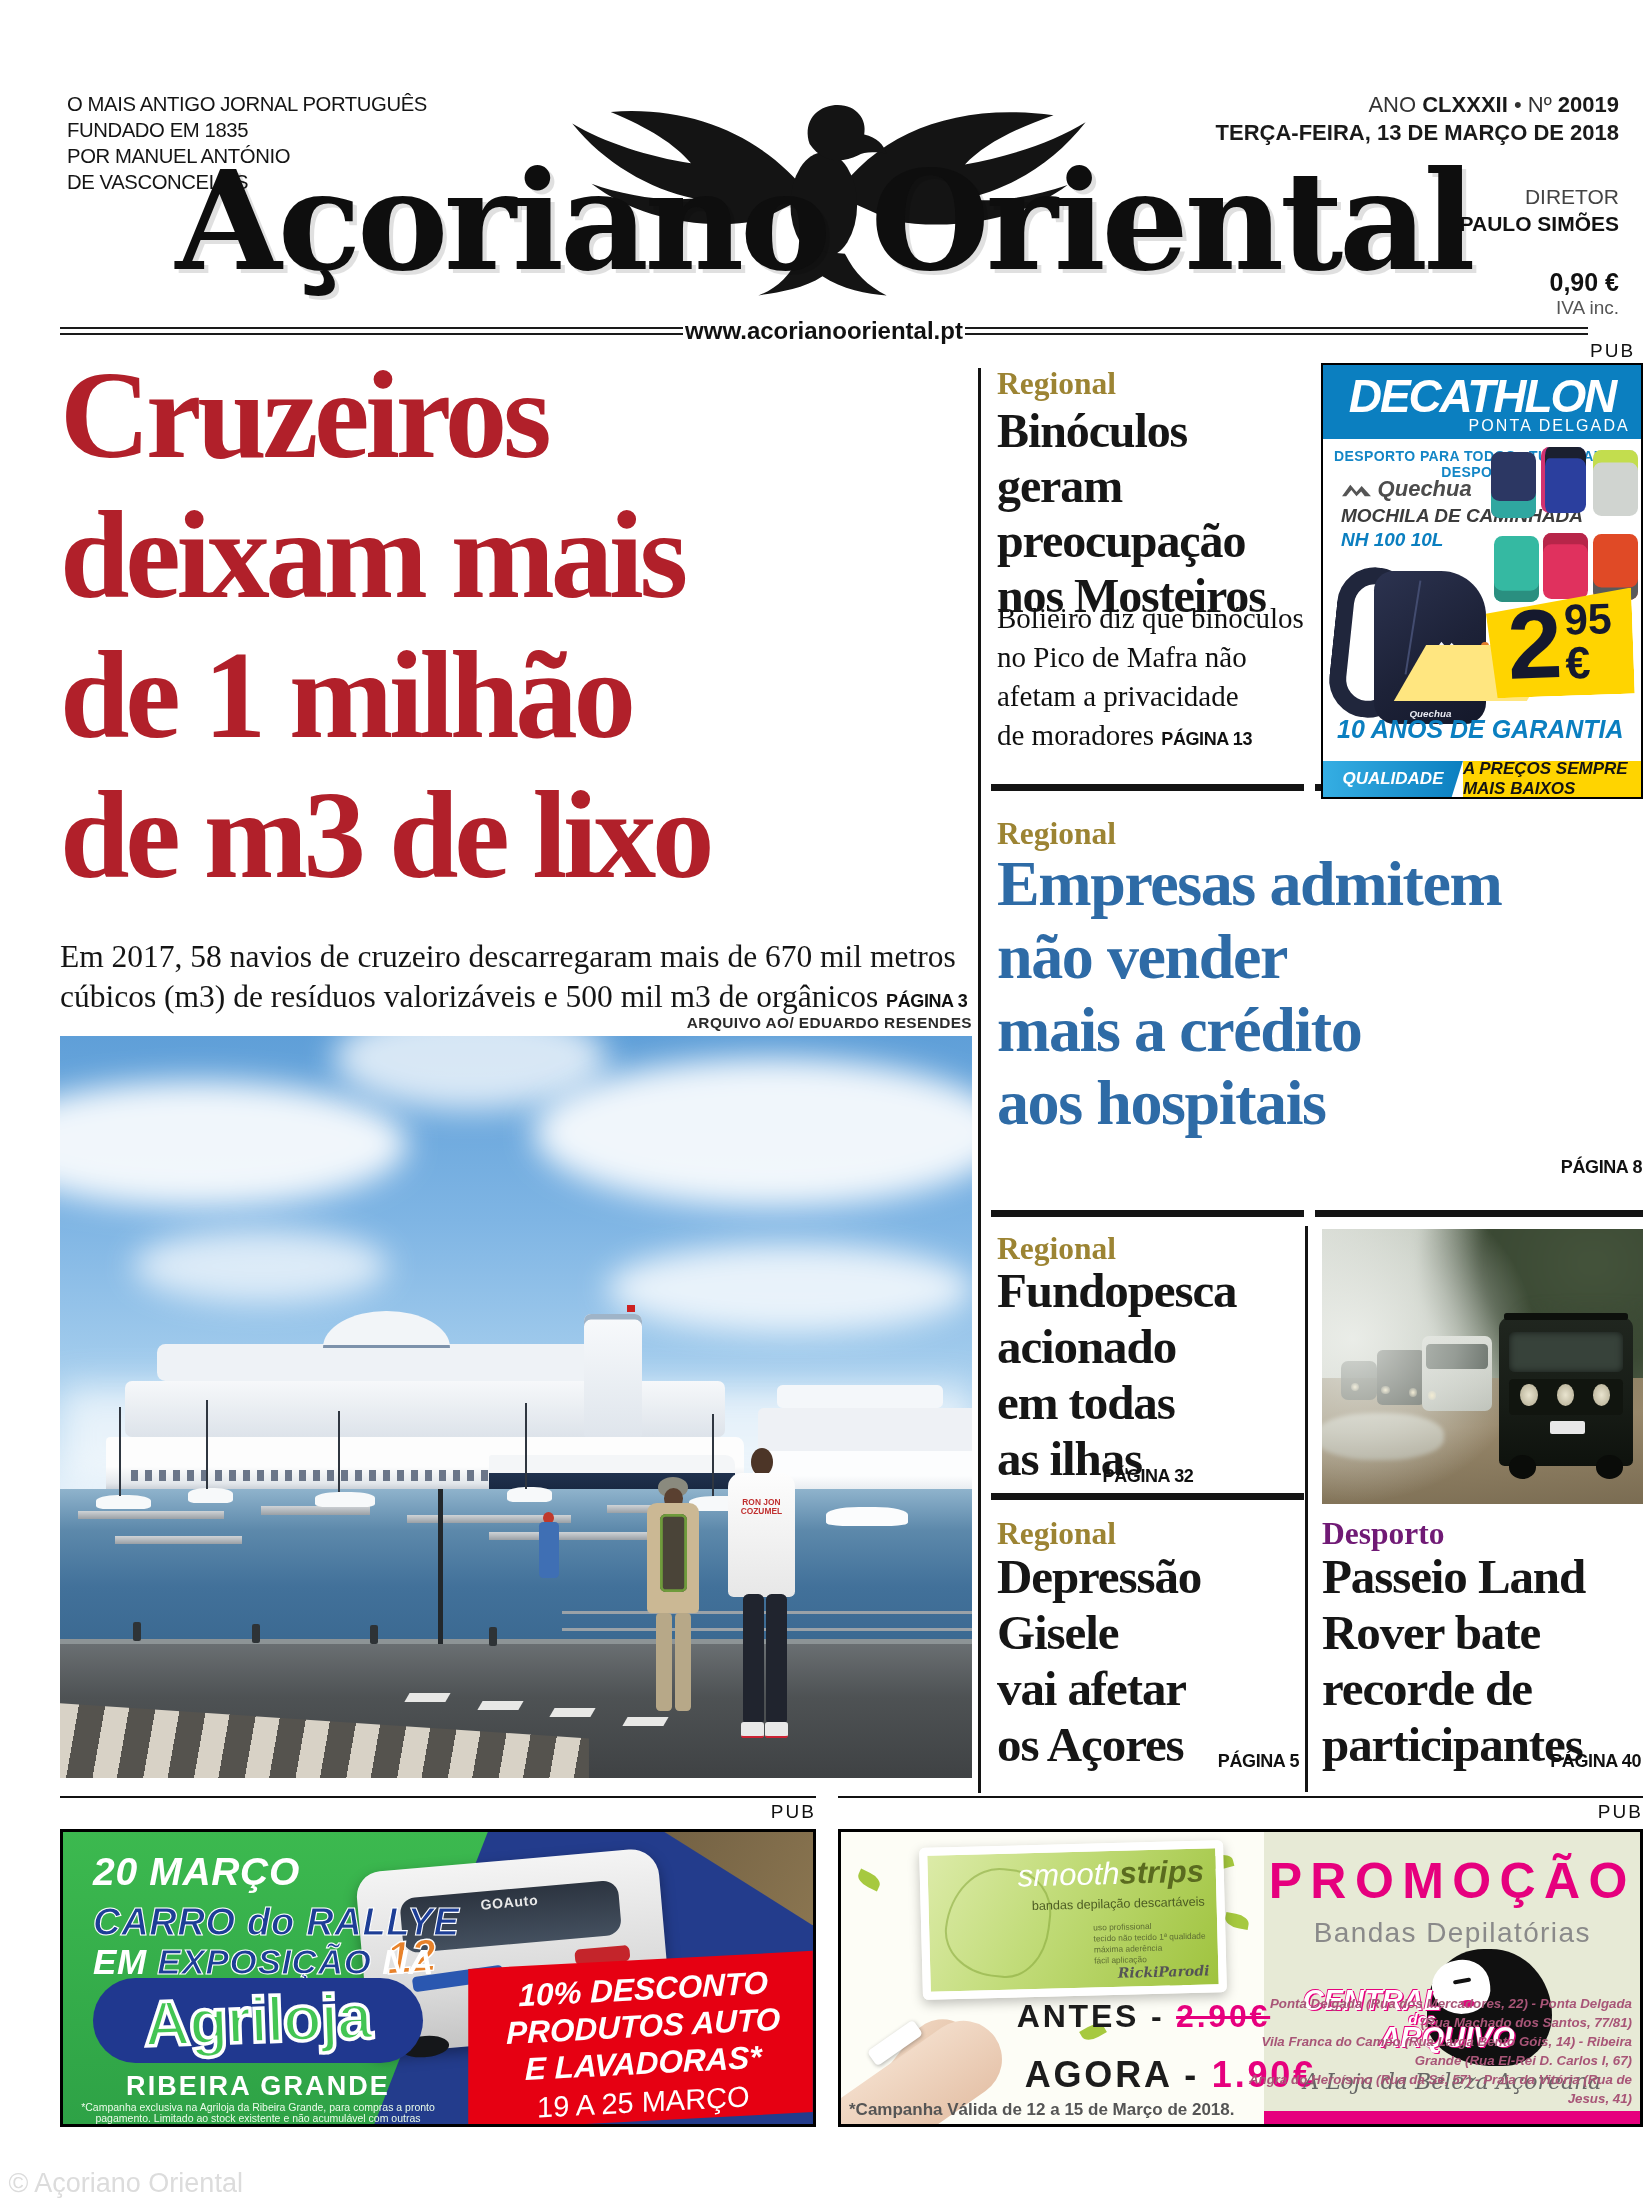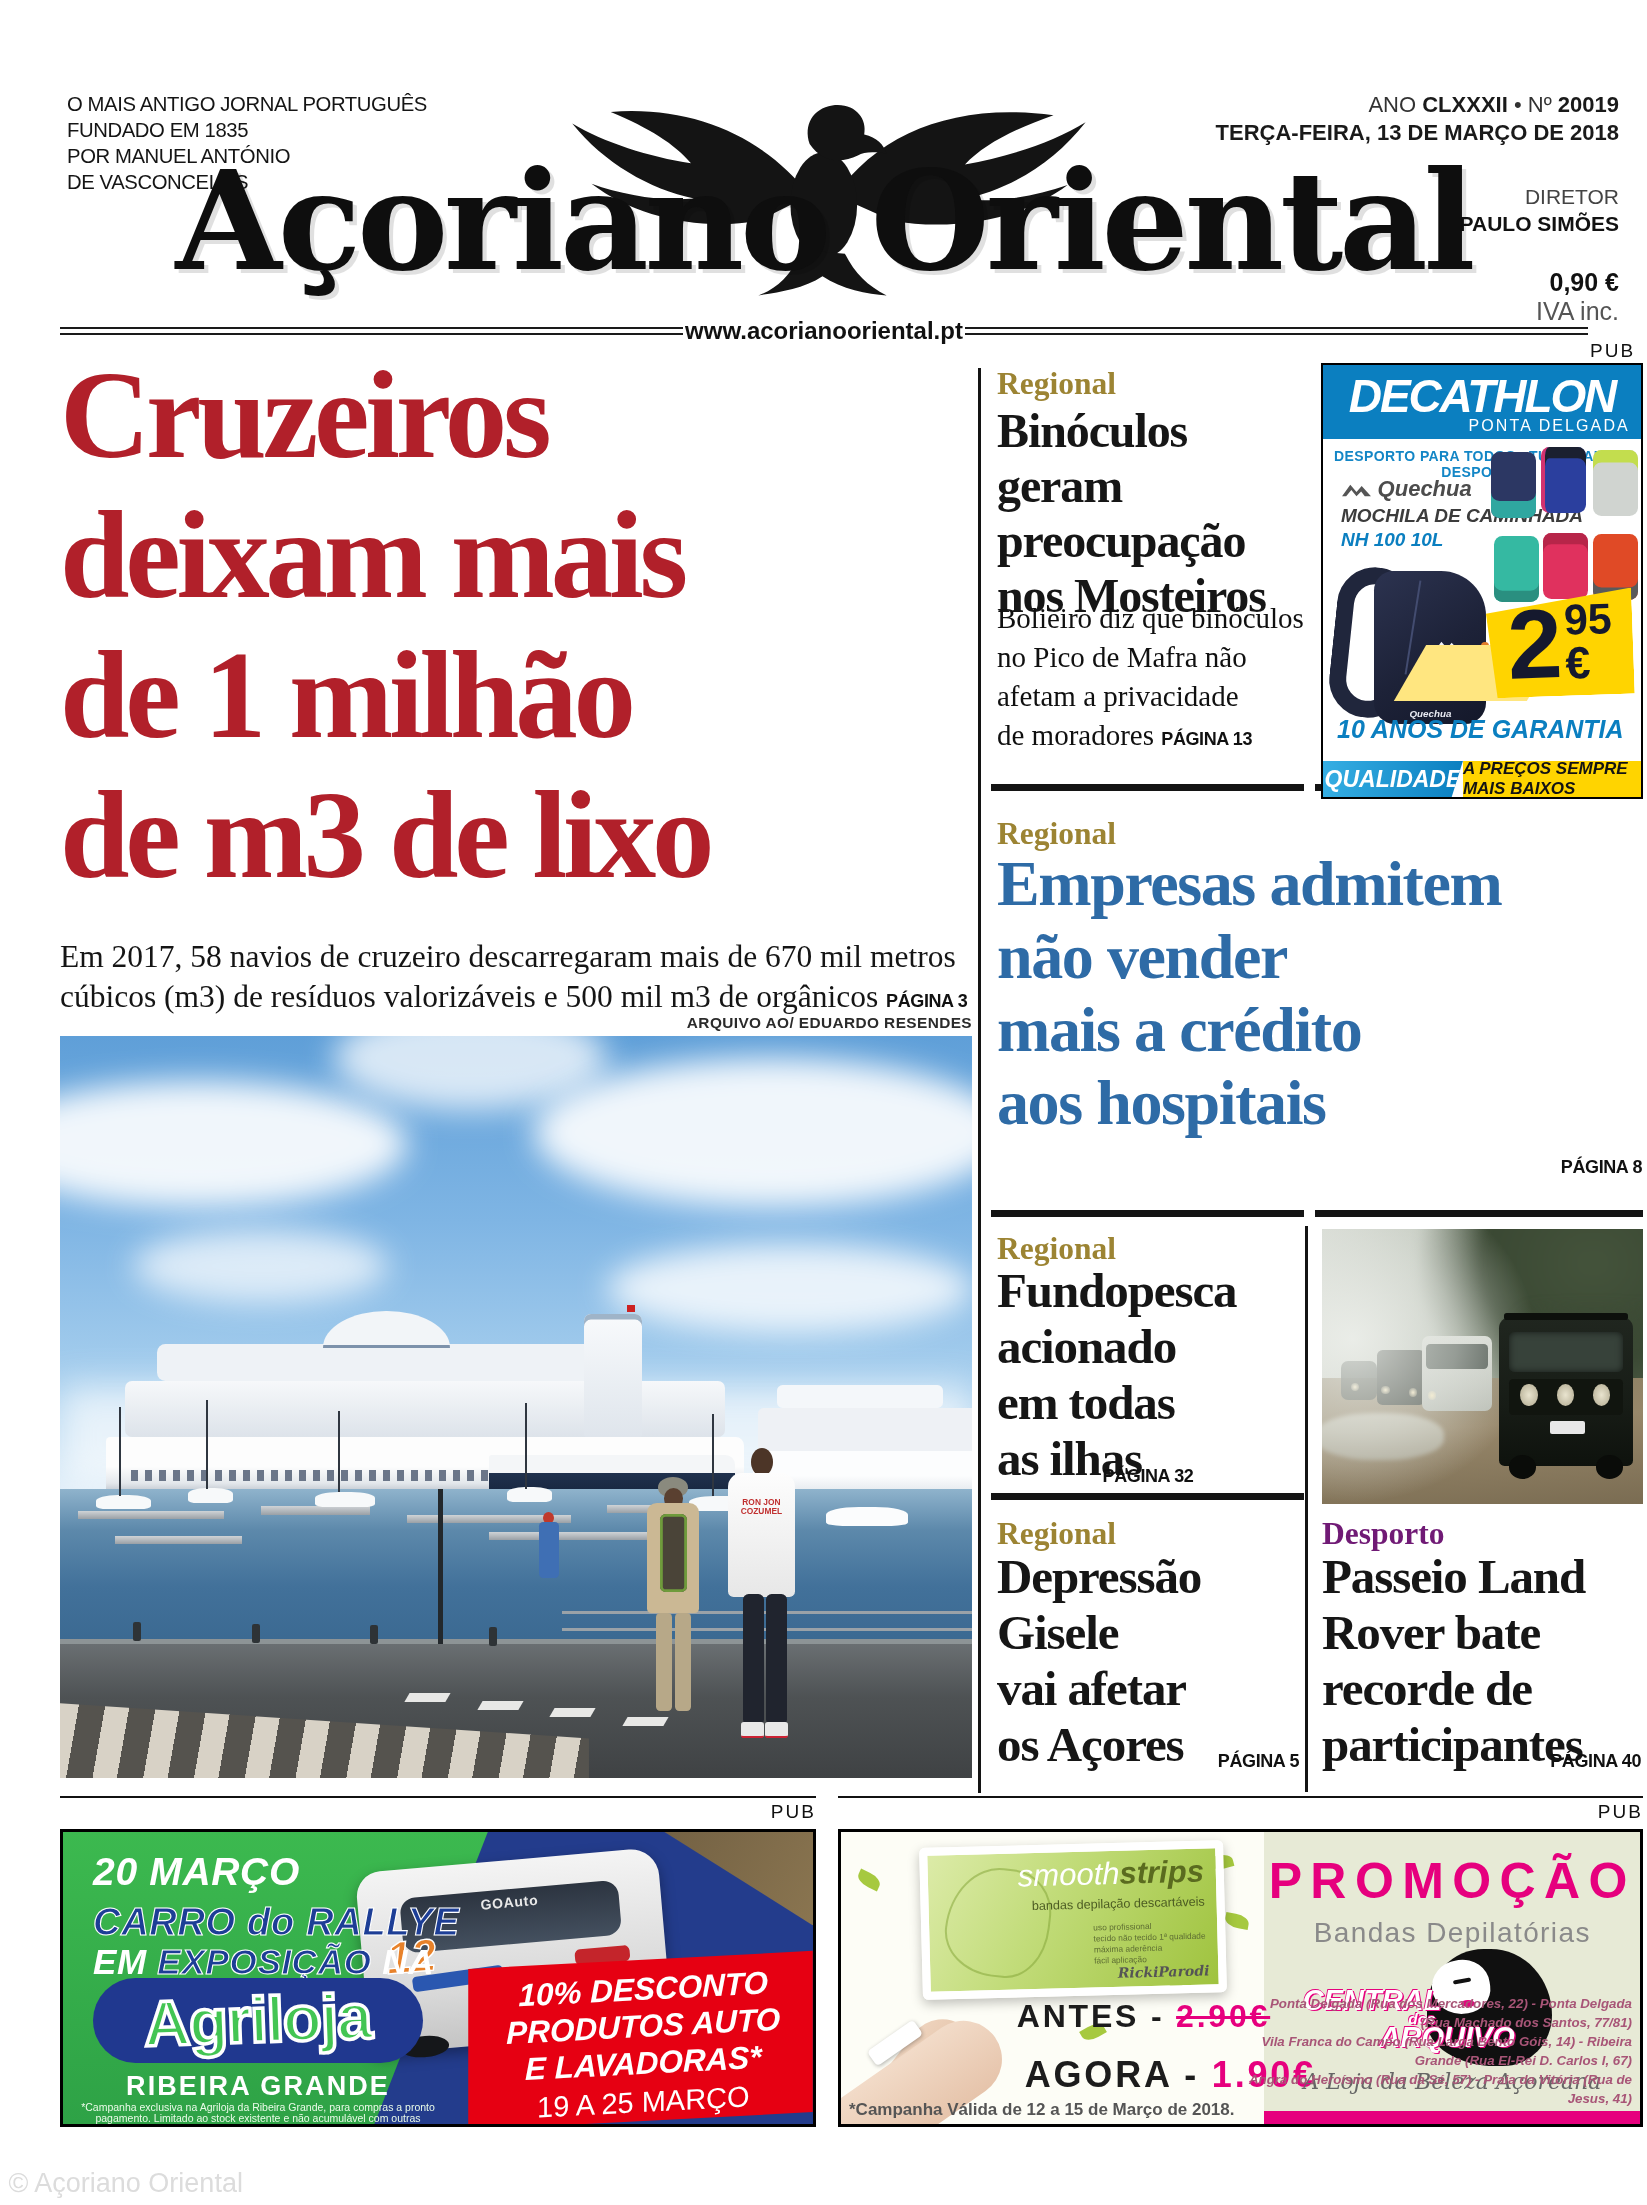--- a/index.html
+++ b/index.html
@@ -19,21 +19,21 @@
              font-size:22px; line-height:28px; color:#1a1a1a; }
   .edition .lt { font-weight:400; color:#333; }
   .edition b { font-weight:700; }
   .edition .date { font-weight:700; }
   .director { right:28px; top:183px; text-align:right; font-family:"Liberation Sans",sans-serif;
               font-size:21px; line-height:27px; }
   .director .lbl { font-weight:400; color:#444; }
   .director .nm { font-weight:700; }
   .pricebox { right:28px; top:268px; text-align:right; font-family:"Liberation Sans",sans-serif; }
   .pricebox .pr { font-weight:700; font-size:25px; }
-  .pricebox .iva { font-weight:400; font-size:25px; color:#555; }
+  .pricebox .iva { font-weight:400; font-size:19px; color:#555; }
   .urlbar { left:60px; top:317px; width:1528px; display:flex; align-items:center; gap:2px; }
   .urule { flex:1; height:7.7px; border-top:2.1px solid #1a1a1a; border-bottom:2.1px solid #1a1a1a; }
   .urltext { font-family:"Liberation Sans",sans-serif; font-weight:700; font-size:24px; }
 
   
   .lead-h { left:60px; top:345px; width:921px; font-weight:bold; font-size:125px; line-height:140px;
             letter-spacing:-4.2px; color:#b1202a; }
   .standfirst { left:60px; top:937px; width:924px; font-size:31.5px; line-height:40px; color:#151515; }
   .pageref { font-family:"Liberation Sans",sans-serif; font-weight:700; font-size:18px; color:#111;
              letter-spacing:-0.4px; }
@@ -164,21 +164,21 @@
            display:flex; align-items:center; justify-content:center; }
   .df2 { font-family:"Liberation Sans",sans-serif; font-weight:700; font-size:98px; line-height:1; color:#15192e; }
   .dfcol { display:flex; flex-direction:column; margin-left:2.8px; }
   .df95 { font-family:"Liberation Sans",sans-serif; font-weight:700; font-size:43px; line-height:0.95; color:#15192e; }
   .dfe { font-family:"Liberation Sans",sans-serif; font-weight:700; font-size:45px; line-height:1; color:#15192e; }
   .dwar { left:14px; top:350px; font-family:"Liberation Sans",sans-serif; font-style:italic; font-weight:700;
           font-size:25px; color:#0b7fc0; }
   .dfoot { left:0; bottom:0; width:100%; height:36px; display:flex; }
   .dfl { width:44%; background:linear-gradient(90deg,#35aee3,#0b7fc0); clip-path:polygon(0 0,100% 0,92% 100%,0 100%);
          display:flex; align-items:center; justify-content:center; font-family:"Liberation Sans",sans-serif;
-         font-style:italic; font-weight:700; font-size:23px; color:#fff; }
+         font-style:italic; font-weight:700; font-size:17px; color:#fff; }
   .dfr { flex:1; background:#ffd400; display:flex; align-items:center; justify-content:center;
          font-family:"Liberation Sans",sans-serif; font-style:italic; font-weight:700; font-size:17px; color:#131313; }
 
   
   .jphoto { left:1322px; top:1229px; width:321px; height:275px; overflow:hidden;
             background:linear-gradient(105deg,#d4d8d0 0%,#b9c0b4 35%,#98a391 60%,#77856e 82%,#5f6d57 100%); }
   .jphoto .abs { position:absolute; }
   .jtrees { right:-10%; top:-15%; width:80%; height:85%;
             background:radial-gradient(ellipse at 68% 32%,#44533b 0%,#3a4833 45%,rgba(58,72,51,0) 72%); filter:blur(4.2px); }
   .jtrees2 { right:-4%; top:28%; width:50%; height:55%;

